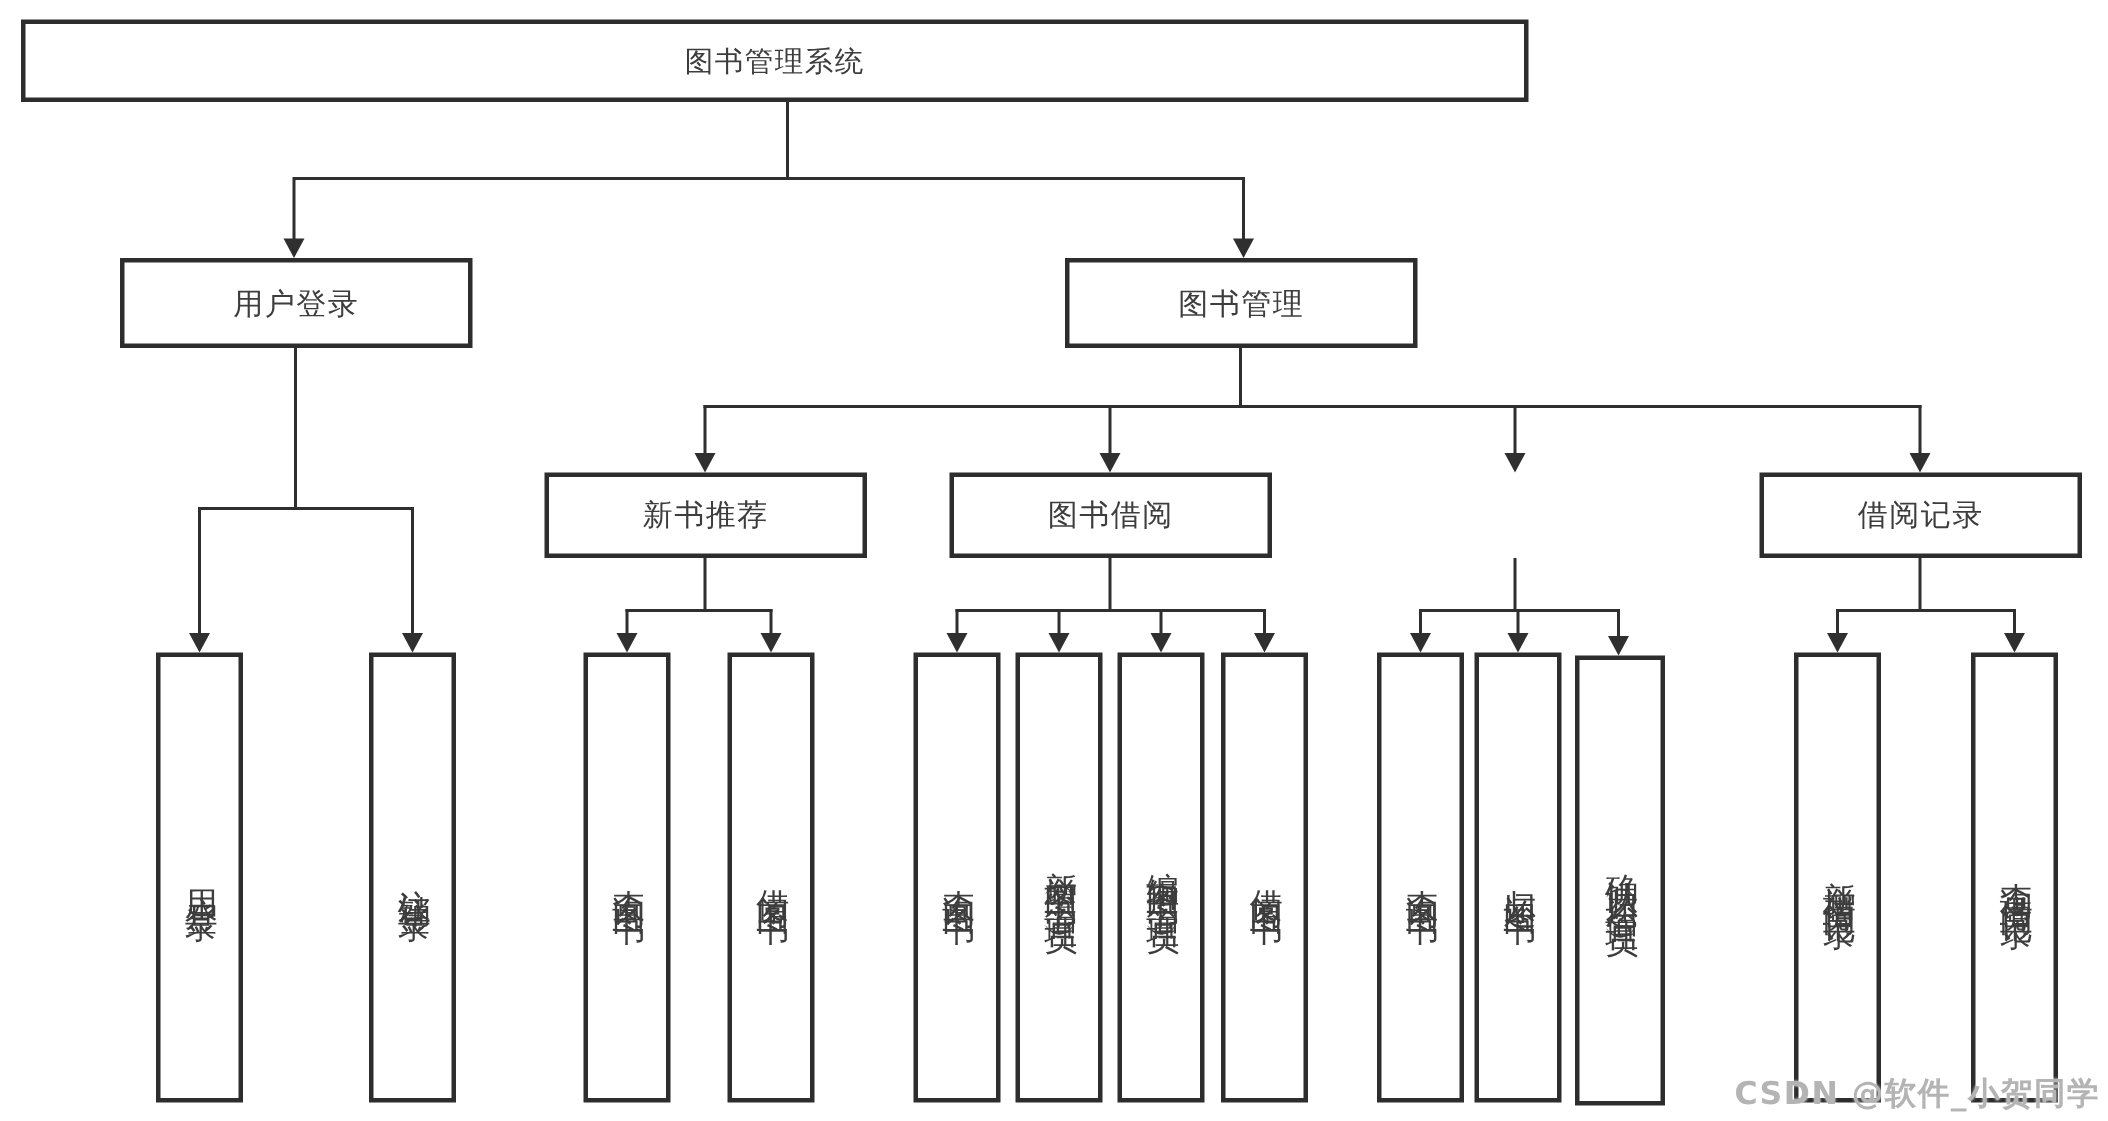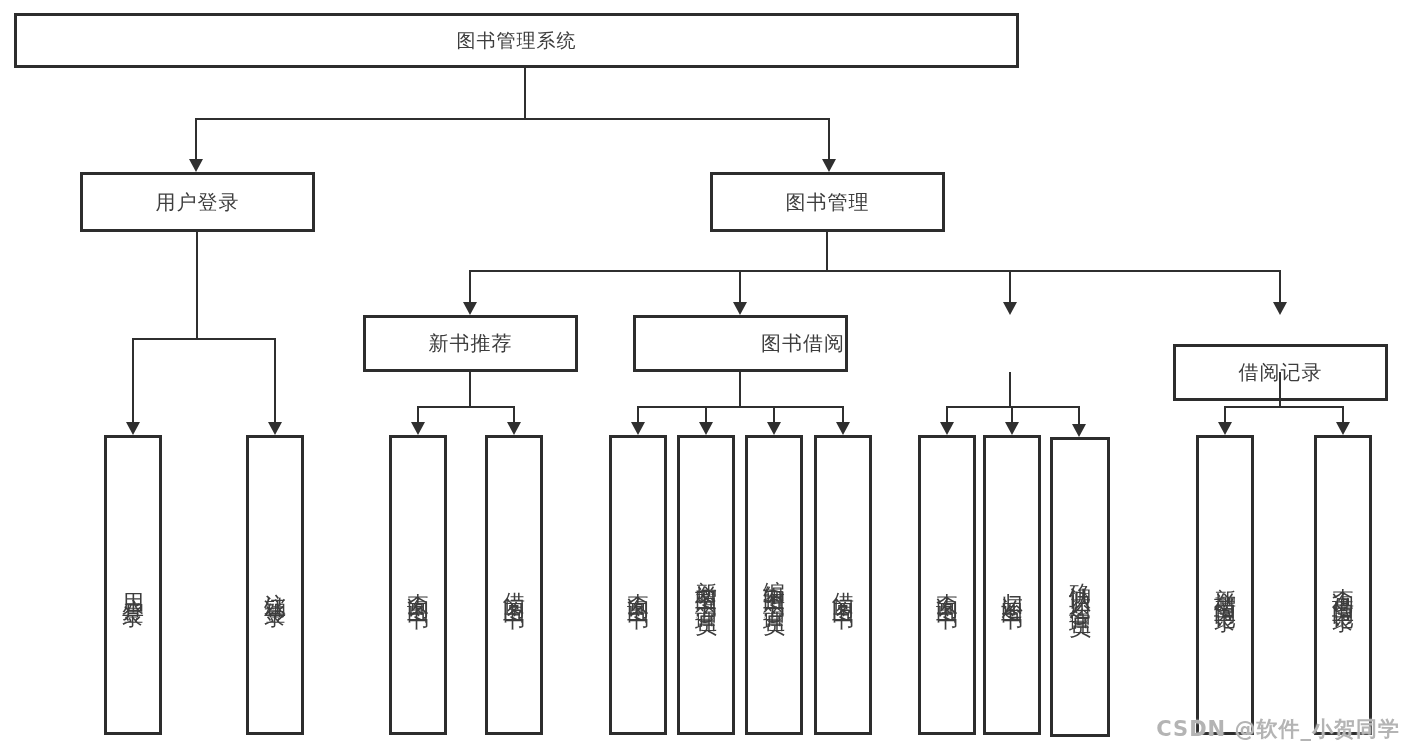--- a/index.html
+++ b/index.html
@@ -45,24 +45,24 @@
   <div class="node" style="left:80px;top:172px;width:235px;height:60px;">
     <span>用户登录</span>
   </div>
   <div class="node" style="left:363px;top:315px;width:215px;height:57px;">
     <span>新书推荐</span>
   </div>
 
   <div class="node" style="left:710px;top:172px;width:235px;height:60px;">
     <span>图书管理</span>
   </div>
-  <div class="node" style="left:633px;top:315px;width:215px;height:57px;justify-content:flex-end;">
+  <div class="node" style="left:633px;top:315px;width:215px;height:57px;">
     <span>图书借阅</span>
   </div>
-  <div class="node" style="left:1173px;top:315px;width:215px;height:57px;margin-top:29px;">
+  <div class="node" style="left:1173px;top:315px;width:215px;height:57px;">
     <span>借阅记录</span>
   </div>
 
   <div class="leaf" style="left:104px;top:435px;width:58px;height:300px;">
     <span>用户登录</span>
   </div>
   <div class="leaf" style="left:246px;top:435px;width:58px;height:300px;">
     <span>注销登录</span>
   </div>
 

